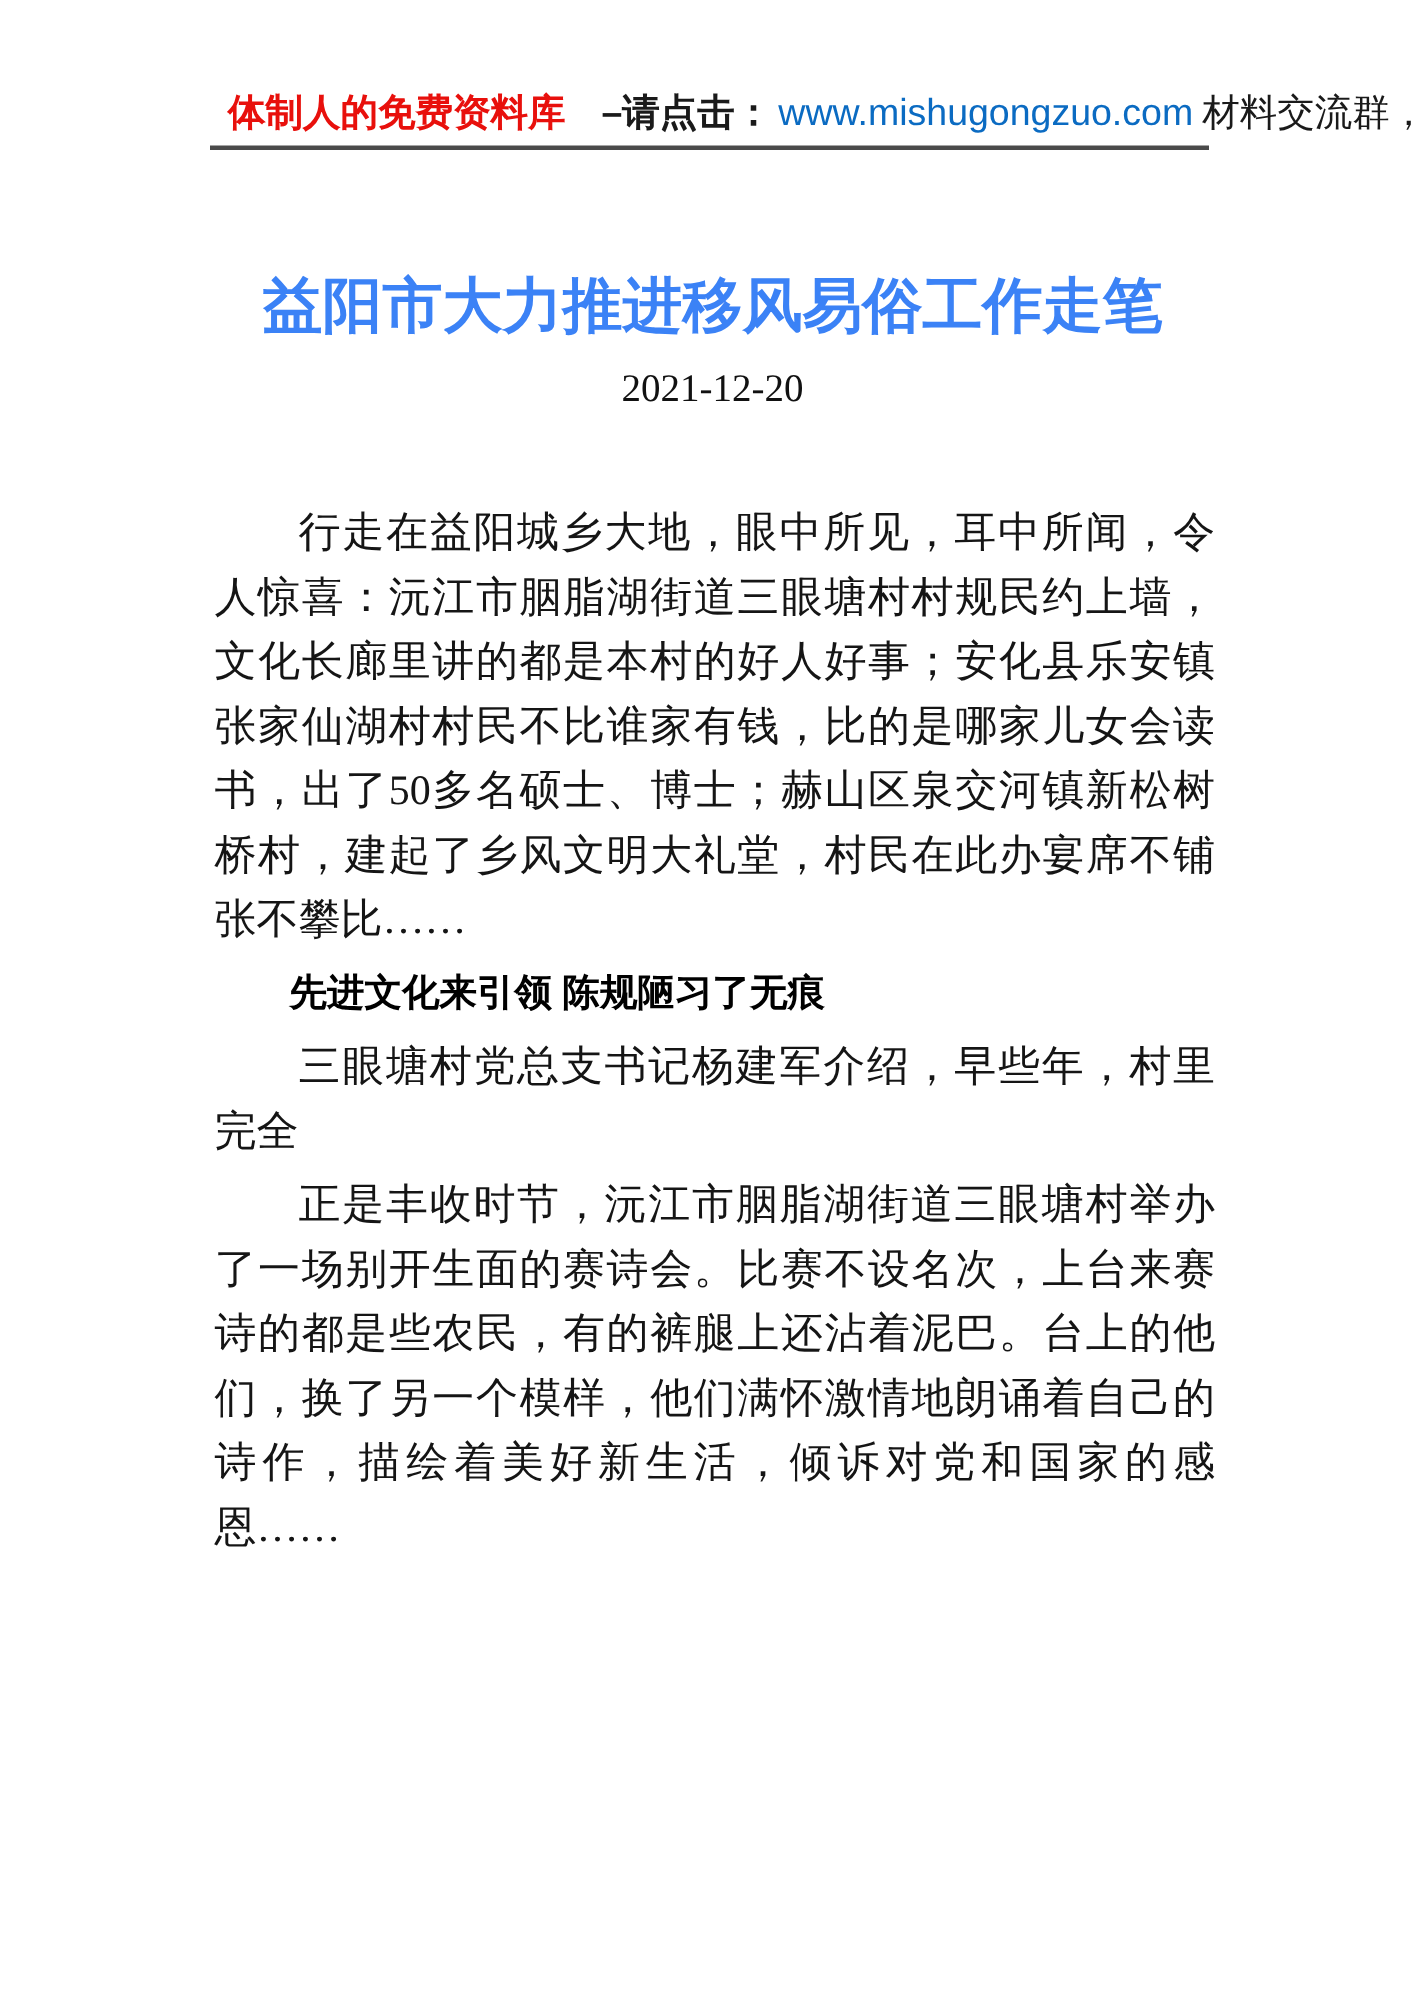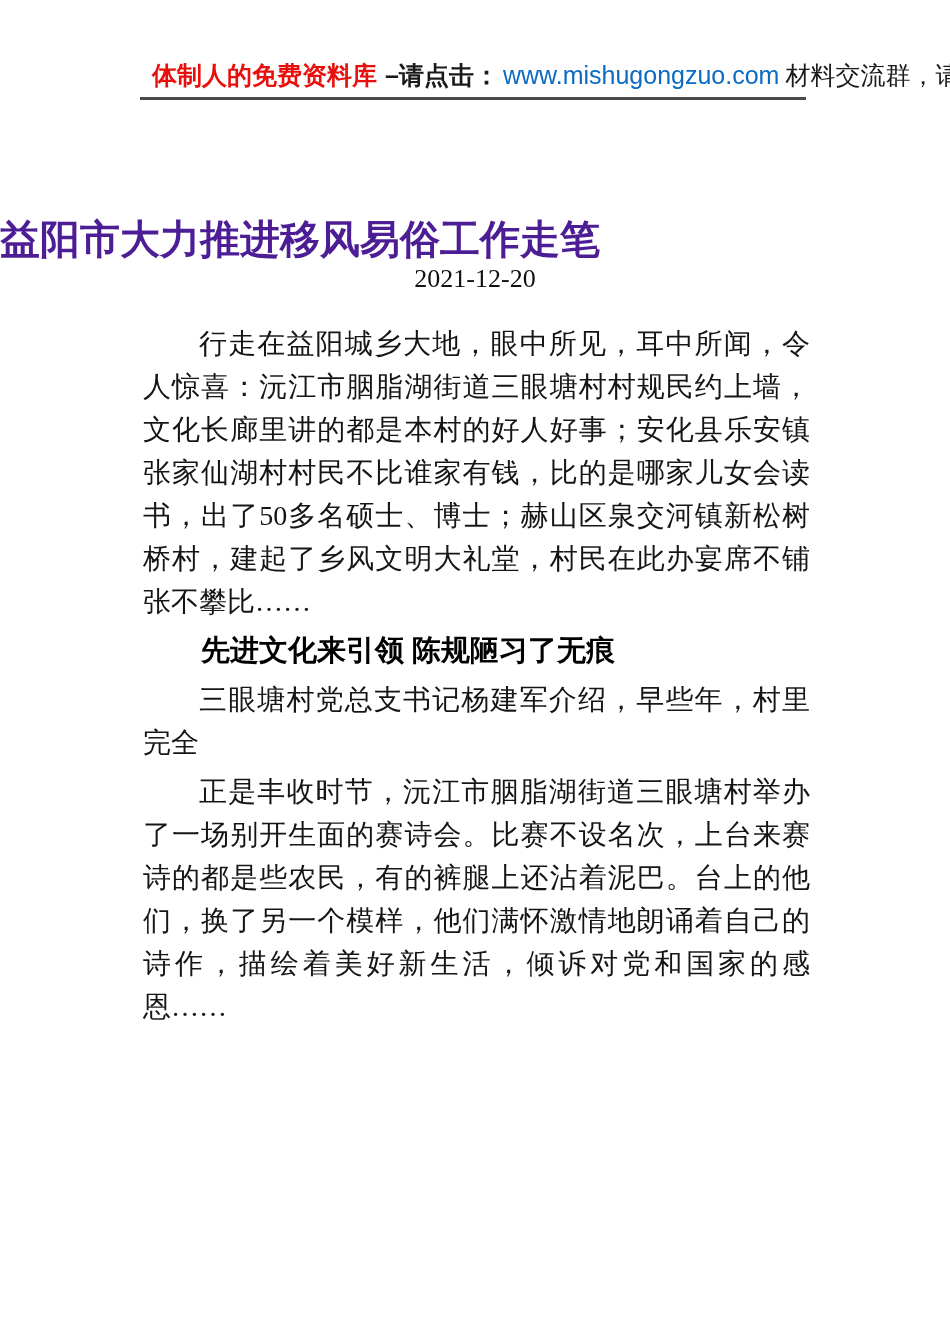--- a/index.html
+++ b/index.html
@@ -27,69 +27,70 @@
     line-height: 30px;
     white-space: nowrap;
   }
   .promo-header .brand {
     color: var(--brand_red, #e8100c);
     font-weight: 700;
   }
   .promo-header .click-prompt {
     color: #1a1a1a;
     font-weight: 700;
-    margin-left: 8px;
+    margin-left: 24px;
   }
   .promo-header .promo-url {
     color: var(--link_blue, #0b6bc2);
     text-decoration: none;
     font-weight: 400;
     margin-left: 4px;
     text-align: center;
   }
   .promo-header .suffix {
     color: #1a1a1a;
     font-weight: 400;
     margin-left: 6px;
   }
   
   .doc-title {
-    margin: 116px 0 0 0;
+    margin: 80px 0 0 0;
+    text-align: center;
     font-size: 40px;
     line-height: 48px;
     font-weight: 700;
     letter-spacing: 0px;
-    color: #4c1d95;
+    color: #3b82f6;
     font-family: "Liberation Serif", "DejaVu Serif", serif;
   }
   .doc-date {
-    margin-top: 0;
+    margin-top: 16px;
     text-align: center;
     font-size: 26px;
     line-height: 30px;
     color: #111111;
     font-family: "Liberation Serif", "DejaVu Serif", serif;
   }
   
   .article-body {
-    margin: 28px 140px 0 143px; 
+    margin: 60px 140px 0 143px; 
     font-size: 28px;
     line-height: 43px;
     text-align: justify;
     text-justify: inter-ideograph;
     color: var(--text_black, #151515);
   }
   .article-body p {
     margin: 0 0 6px 0;
     text-indent: 2em;
   }
   .article-body h2.section-heading {
     margin: 1px 0 6px 0;
     text-indent: 2em;
-    font-size: 29px;
+    font-size: 25px;
     line-height: 43px;
     font-weight: 700;
     color: #000000;
     font-family: "Liberation Sans", "DejaVu Sans", sans-serif;
     text-align: left;
   }
 </style>
 </head>
 <body>
 

